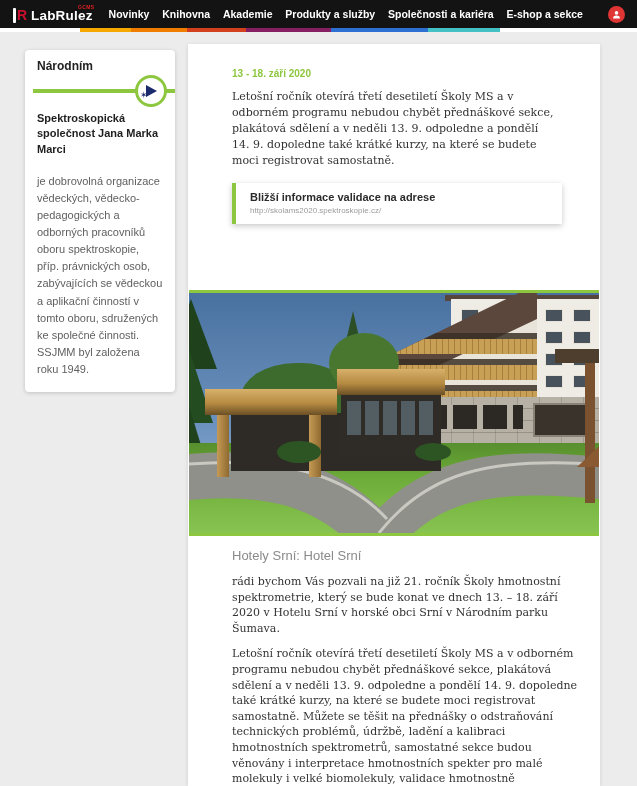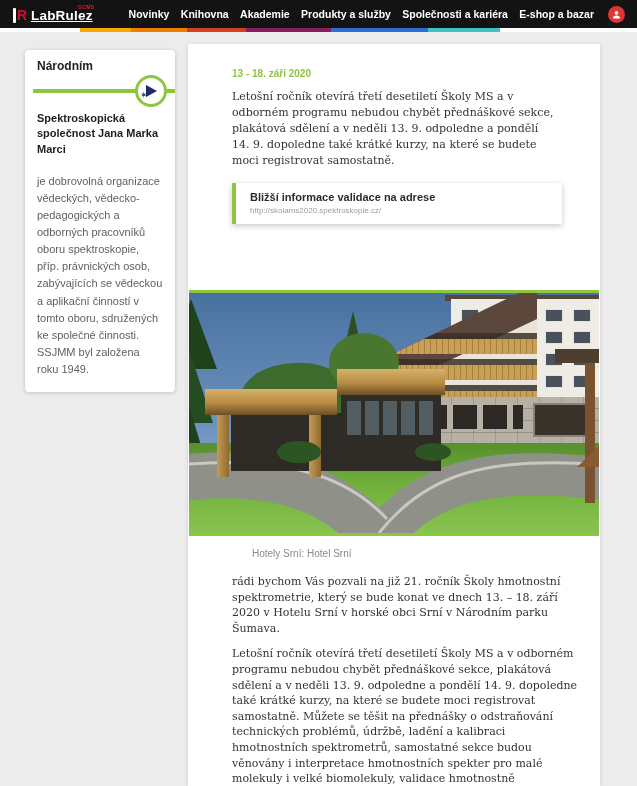--- a/index.html
+++ b/index.html
@@ -7,24 +7,24 @@
     font-family:"Liberation Sans", sans-serif; background:#ececec; }
 
   
   .topnav { position:absolute; left:0; top:0; width:637px; height:28px;
     background:#131313; display:flex; align-items:center; z-index:50; }
   .logo { display:flex; align-items:flex-start; margin-left:13px; cursor:pointer; }
   .logo-mark { position:relative; width:14px; height:15px; margin-right:4px; margin-top:2px; }
   .lm-bar { position:absolute; left:0; top:0; width:3px; height:15px; background:#fff; border-radius:1px; }
   .lm-r { position:absolute; left:4px; top:-1px; color:#c8102e; font-weight:bold; font-size:14px;
     font-family:"Liberation Sans",sans-serif; }
-  .brand { position:relative; color:#fff; font-weight:bold; font-size:13.5px; letter-spacing:.2px; margin-top:2px;text-decoration:underline; }
+  .brand { position:relative; color:#fff; font-weight:bold; font-size:13.5px; letter-spacing:.2px; margin-top:2px; }
   .brand-badge { position:absolute; right:-2px; top:-4px; color:#e02020; font-size:5px;
     font-weight:bold; letter-spacing:.4px; }
-  .nav-items { display:flex; align-items:flex-start; margin-left:36px; gap:0; flex:1; justify-content:space-between; padding-right:14px; }
+  .nav-items { display:flex; align-items:flex-start; margin-left:16px; gap:0; flex:1; justify-content:space-between; padding-right:25px; }
   .nav-item { color:#fff; font-size:10.5px; font-weight:bold; text-decoration:none; cursor:pointer; white-space:nowrap; }
   .avatar-btn { width:17px; height:17px; border-radius:50%; background:#e03535; margin-right:12px;
     display:flex; align-items:center; justify-content:center; cursor:pointer; flex:none; }
   .avatar-btn svg { width:9px; height:9px; }
 
   
   .stripe { position:absolute; left:0; top:28px; width:637px; height:4px; display:flex; z-index:49; }
   .stripe .seg { height:100%; }
 
   
@@ -99,21 +99,21 @@
   .cpB-dark { left:152px; top:102px; width:100px; height:62px; background:#2f2b26; }
   .cpB-glass { left:158px; top:108px; width:88px; height:34px;
     background:repeating-linear-gradient(90deg,#5b6a72 0 14px,#2f2b26 14px 18px); opacity:.8; }
   .rs-roof { left:366px; top:56px; width:44px; height:14px; background:#4e3e2d; }
   .rs-post { left:396px; top:70px; width:10px; height:140px; background:#7a5230; }
   .rs-stair { left:388px; top:128px; width:34px; height:46px; background:#8a5a33;
     clip-path:polygon(0 100%, 100% 30%, 100% 100%); }
   .bush1 { left:88px; top:148px; width:44px; height:22px; background:#2d5423; border-radius:50%; }
   .bush2 { left:226px; top:150px; width:36px; height:18px; background:#2d5423; border-radius:50%; }
   .road-svg { position:absolute; inset:0; }
-  .photo-caption { position:absolute; left:44px; top:504px; font-size:10px; color:#8a8a8a;margin-left:20px; }
+  .photo-caption { position:absolute; left:44px; top:504px; font-size:13px; color:#8a8a8a; }
 
   
   .article-body { position:absolute; left:44px; top:530px; width:350px;
     font-family:"DejaVu Serif", serif; font-size:11px; color:#333; line-height:1.42; }
   .article-body p { margin-bottom:10px; }
 </style>
 </head>
 <body>
 
 <header class="topnav">
@@ -126,21 +126,21 @@
     <span class="brand" style="position:relative;width:0;">
       <span class="brand-badge">GCMS</span>
     </span>
   </div>
   <nav class="nav-items" id="nav-items">
       <a class="nav-item">Novinky</a>
       <a class="nav-item">Knihovna</a>
       <a class="nav-item">Akademie</a>
       <a class="nav-item">Produkty a služby</a>
       <a class="nav-item">Společnosti a kariéra</a>
-      <a class="nav-item">E-shop a bazar</a>
+      <a class="nav-item">E-shop a sekce</a>
     </nav>
   <div class="avatar-btn">
     <svg viewBox="0 0 10 10">
       <circle cx="5" cy="3.2" r="2" fill="#fff"></circle>
       <path d="M1.2 9.4 a3.8 3.2 0 0 1 7.6 0 z" fill="#fff"></path>
     </svg>
   </div>
 </header>
 
 <div class="stripe" id="stripe">

